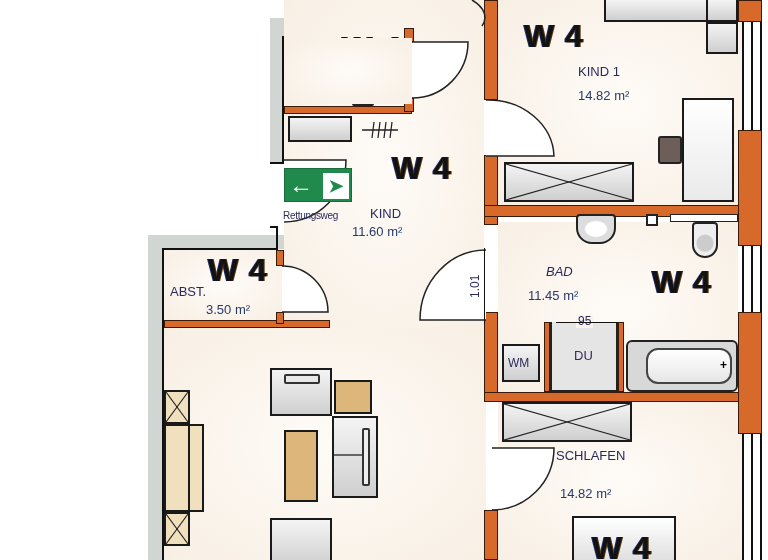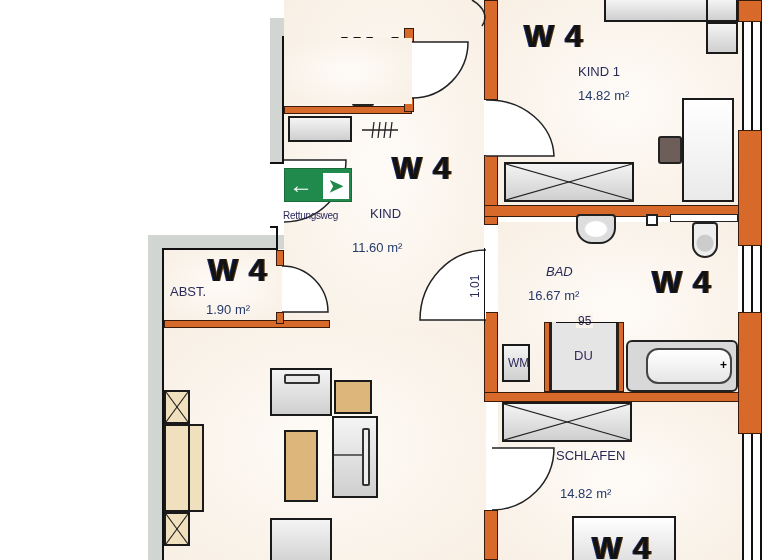--- a/index.html
+++ b/index.html
@@ -140,49 +140,49 @@
 <div class="abs area" style="left:578px;top:88px;">14.82 m²</div>
 
 <div class="abs" style="left:284px;top:168px;width:68px;height:34px;background:#1f8a4c;border:1px solid #1a6a3a;">
   <span class="abs" style="left:4px;top:2px;color:#fff;font-size:24px;font-weight:bold;line-height:28px;">←</span>
   <span class="abs" style="left:38px;top:4px;width:26px;height:26px;background:#fff;color:#1f8a4c;font-size:18px;text-align:center;line-height:26px;font-weight:bold;">➤</span>
 </div>
 <div class="abs" style="left:283px;top:210px;font-size:10px;color:#2a2a5a;letter-spacing:-0.3px;">Rettungsweg</div>
 
 <div class="abs unit" style="left:392px;top:150px;">W 4</div>
 <div class="abs lbl" style="left:370px;top:206px;">KIND</div>
-<div class="abs area" style="left:352px;top:240px;">11.60 m²</div>
+<div class="abs area" style="left:352px;top:224px;">11.60 m²</div>
 
 <div class="abs" style="left:468px;top:270px;font-size:12px;color:#2a2a5a;transform:rotate(-90deg);transform-origin:left top;top:298px;">1.01</div>
 <div class="abs line" style="left:484px;top:248px;width:1px;height:76px;"></div>
 
 <div class="abs unit" style="left:208px;top:252px;">W 4</div>
 <div class="abs lbl" style="left:170px;top:284px;">ABST.</div>
-<div class="abs area" style="left:206px;top:302px;">1.90 m²</div>
+<div class="abs area" style="left:206px;top:302px;">3.50 m²</div>
 
 <div class="abs" style="left:576px;top:214px;width:40px;height:30px;border:2px solid #222;border-radius:4px 4px 16px 16px;background:radial-gradient(ellipse at center, #fff 0 10px, #ddd 12px);"></div>
 <div class="abs" style="left:692px;top:222px;width:26px;height:36px;border:2px solid #222;border-radius:4px 4px 13px 13px;background:radial-gradient(circle at 50% 60%, #ccc 0 8px, #eee 9px);"></div>
 <div class="abs" style="left:646px;top:214px;width:12px;height:12px;border:2px solid #222;background:#fff;"></div>
 <div class="abs" style="left:670px;top:214px;width:68px;height:8px;border:1px solid #222;background:#fff;"></div>
-<div class="abs furn" style="left:502px;top:344px;width:28px;height:38px;">
+<div class="abs furn" style="left:502px;top:344px;width:38px;height:38px;">
   <span class="abs" style="left:4px;top:10px;font-size:12px;color:#2a2a5a;">WM</span>
 </div>
 <div class="abs" style="left:550px;top:322px;width:68px;height:70px;background:#e5e5e5;border:2px solid #222;border-top:none;">
   <span class="abs" style="left:22px;top:26px;font-size:13px;color:#3a2a5a;">DU</span>
 </div>
 <div class="abs" style="left:576px;top:314px;font-size:12px;color:#2a2a5a;background:#fbf4ec;padding:0 2px;">95</div>
 <div class="abs line" style="left:556px;top:322px;width:62px;height:1px;"></div>
 <div class="abs" style="left:626px;top:340px;width:112px;height:52px;border:2px solid #222;border-radius:6px;background:#d8d8d8;">
   <div class="abs" style="left:18px;top:6px;width:86px;height:36px;border:2px solid #444;border-radius:12px;background:linear-gradient(180deg,#fff,#e6e6e6);"></div>
   <span class="abs" style="left:92px;top:16px;font-size:12px;font-weight:bold;">+</span>
 </div>
 
 <div class="abs unit" style="left:652px;top:264px;">W 4</div>
 <div class="abs lbl" style="left:546px;top:264px;font-style:italic;">BAD</div>
-<div class="abs area" style="left:528px;top:288px;">16.67 m²</div>
+<div class="abs area" style="left:528px;top:288px;">11.45 m²</div>
 
 <div class="abs furn" style="left:502px;top:402px;width:130px;height:40px;">
   <svg width="126" height="36" style="left:0;top:0;">
       <line x1="0" y1="0" x2="126" y2="36" stroke="#222" stroke-width="1.2"></line>
       <line x1="126" y1="0" x2="0" y2="36" stroke="#222" stroke-width="1.2"></line>
     </svg>
 </div>
 <div class="abs furn" style="left:572px;top:516px;width:104px;height:50px;background:linear-gradient(180deg,#fff,#ddd);"></div>
 
 <div class="abs lbl" style="left:556px;top:448px;">SCHLAFEN</div>

